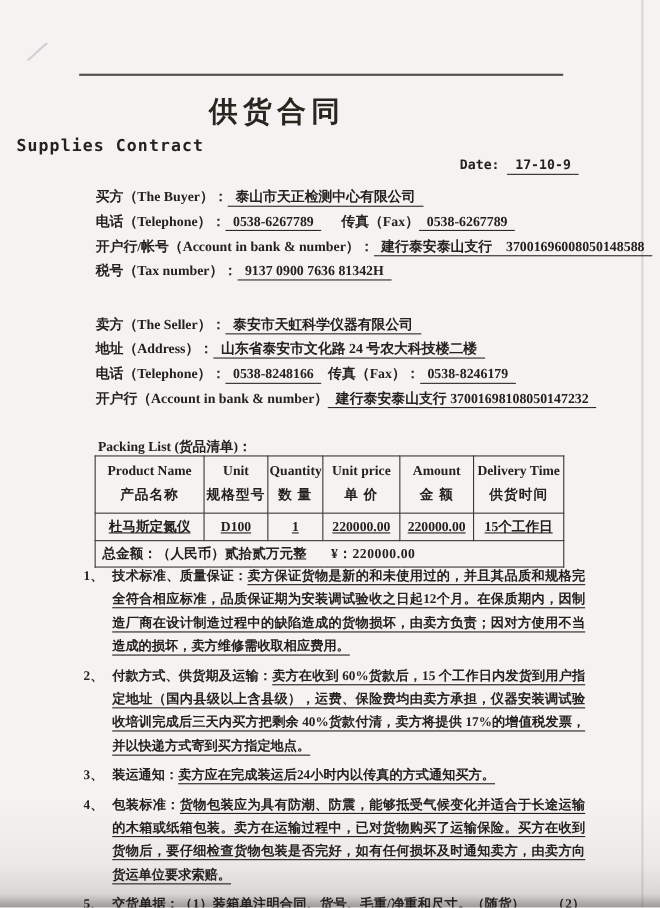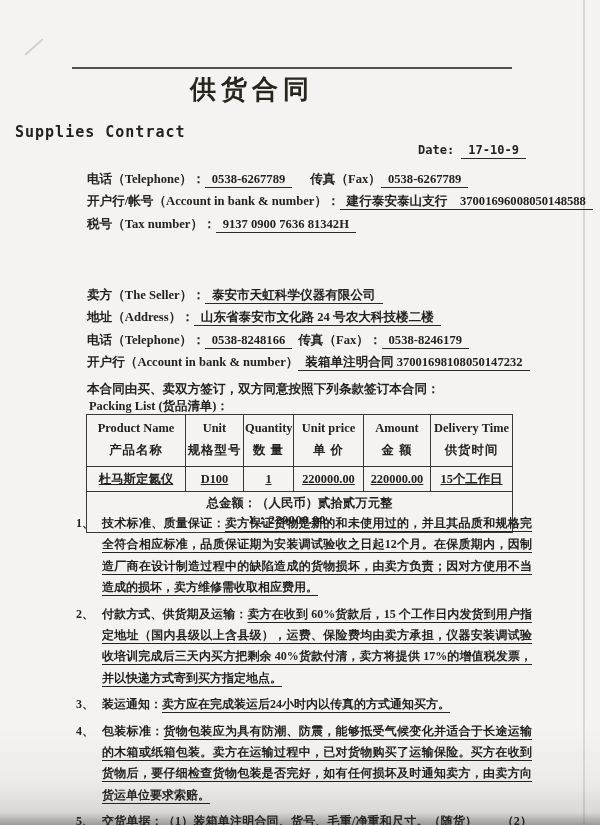--- a/index.html
+++ b/index.html
@@ -16,21 +16,21 @@
   }
   .right-edge{position:absolute;top:0;bottom:0;right:15px;width:2px;background:rgba(125,123,121,.22);}
   .bottom-band{position:absolute;left:0;right:0;bottom:0;height:13px;
     background:linear-gradient(180deg,rgba(0,0,0,0) 0%,rgba(95,93,91,.25) 60%,rgba(75,73,71,.35) 100%);}
   .pencil-mark{position:absolute;left:22px;top:46px;width:24px;height:2px;
     background:rgba(130,130,150,.30);transform:rotate(-42deg);border-radius:2px;}
 
   .top-rule{position:absolute;left:72px;top:67px;width:440px;height:2px;background:#55504c;}
 
   .title{
-    position:absolute;left:0;top:72px;width:504px;margin:0;text-align:center;
+    position:absolute;left:0;top:84px;width:504px;margin:0;text-align:center;
     font-family:"DejaVu Sans","Liberation Sans",sans-serif;
     font-size:26px;font-weight:bold;letter-spacing:5px;color:#28251f;
   }
   .subtitle{
     position:absolute;left:15px;top:123px;width:600px;text-align:left;
     font-family:"DejaVu Sans Mono","Liberation Mono",monospace;
     font-size:15px;font-weight:bold;letter-spacing:1px;
   }
   .date-row{
     position:absolute;left:418px;top:143px;
@@ -51,22 +51,22 @@
   table.plist{
     position:absolute;left:86px;top:414px;width:426px;
     border-collapse:collapse;table-layout:fixed;
     font-size:12.4px;color:#24221e;
   }
   table.plist th,table.plist td{border:1.5px solid #3a3733;font-weight:700;text-align:center;padding:0;}
   .hen{display:block;padding:6px 1px 3px;}
   .hcn{display:block;padding:3px 1px 7px;letter-spacing:1px;}
   td.cell{height:24px;text-decoration:underline;}
   td.totalcell{height:23px;}
-  .total-wrap{display:flex;align-items:center;padding:3px 6px;flex-direction:column;}
-  .total-amt{margin-right:24px;letter-spacing:.5px;}
+  .total-wrap{display:flex;align-items:center;padding:3px 6px;}
+  .total-amt{margin-right:24px;letter-spacing:.5px;margin-left:22px;}
 
   .terms{position:absolute;left:76px;top:513px;width:456px;font-size:12px;}
   .term{display:flex;margin-bottom:5px;}
   .tno{width:26px;flex:none;line-height:21.4px;}
   .tbody{flex:1;text-align:justify;line-height:21.4px;}
   .tunder{text-decoration:underline;text-decoration-thickness:1.2px;text-underline-offset:3.5px;font-family:Liberation Serif, serif;}
 </style>
 </head>
 <body>
 
@@ -80,20 +80,23 @@
   <h1 class="title">供货合同</h1>
   <div class="subtitle">Supplies Contract</div>
 
   <div class="date-row">
     <span>Date:</span>
     <span class="u">17-10-9</span>
   </div>
 
   <div class="info buyer">
     <div class="row">
+      <span>买方（The Buyer）：</span><span class="u">泰山市天正检测中心有限公司</span>
+    </div>
+    <div class="row">
       <span>电话（Telephone）：</span><span class="u">0538-6267789</span><span class="gap-sp"></span><span>传真（Fax）</span><span class="u">0538-6267789</span>
     </div>
     <div class="row">
       <span>开户行/帐号（Account in bank &amp; number）：</span><span class="u">建行泰安泰山支行　37001696008050148588</span>
     </div>
     <div class="row">
       <span>税号（Tax number）：</span><span class="u">9137 0900 7636 81342H</span>
     </div>
   </div>
 
@@ -101,25 +104,24 @@
     <div class="row">
       <span>卖方（The Seller）：</span><span class="u">泰安市天虹科学仪器有限公司</span>
     </div>
     <div class="row">
       <span>地址（Address）：</span><span class="u">山东省泰安市文化路 24 号农大科技楼二楼</span>
     </div>
     <div class="row">
       <span>电话（Telephone）：</span><span class="u">0538-8248166</span><span class="gap-sp" style="width:6px;"></span><span>传真（Fax）：</span><span class="u">0538-8246179</span>
     </div>
     <div class="row">
-      <span>开户行（Account in bank &amp; number）</span><span class="u">装箱单注明合同 37001698108050147232</span>
-    </div>
-  </div>
-
-  <div class="intro">本合同由买、卖双方签订，双方同意按照下列条款签订本合同：</div>
+      <span>开户行（Account in bank &amp; number）</span><span class="u">建行泰安泰山支行 37001698108050147232</span>
+    </div>
+  </div>
+
   <div class="packing">Packing List (货品清单)：</div>
 
   <table class="plist">
     <colgroup>
       <col style="width:99px">
         <col style="width:58px">
         <col style="width:50px">
       <col style="width:70px">
         <col style="width:67px">
         <col style="width:82px">

